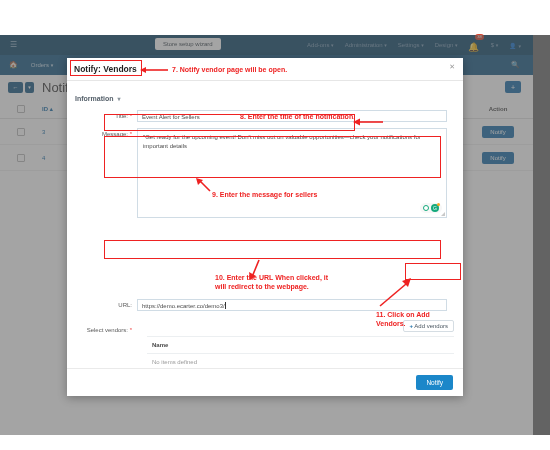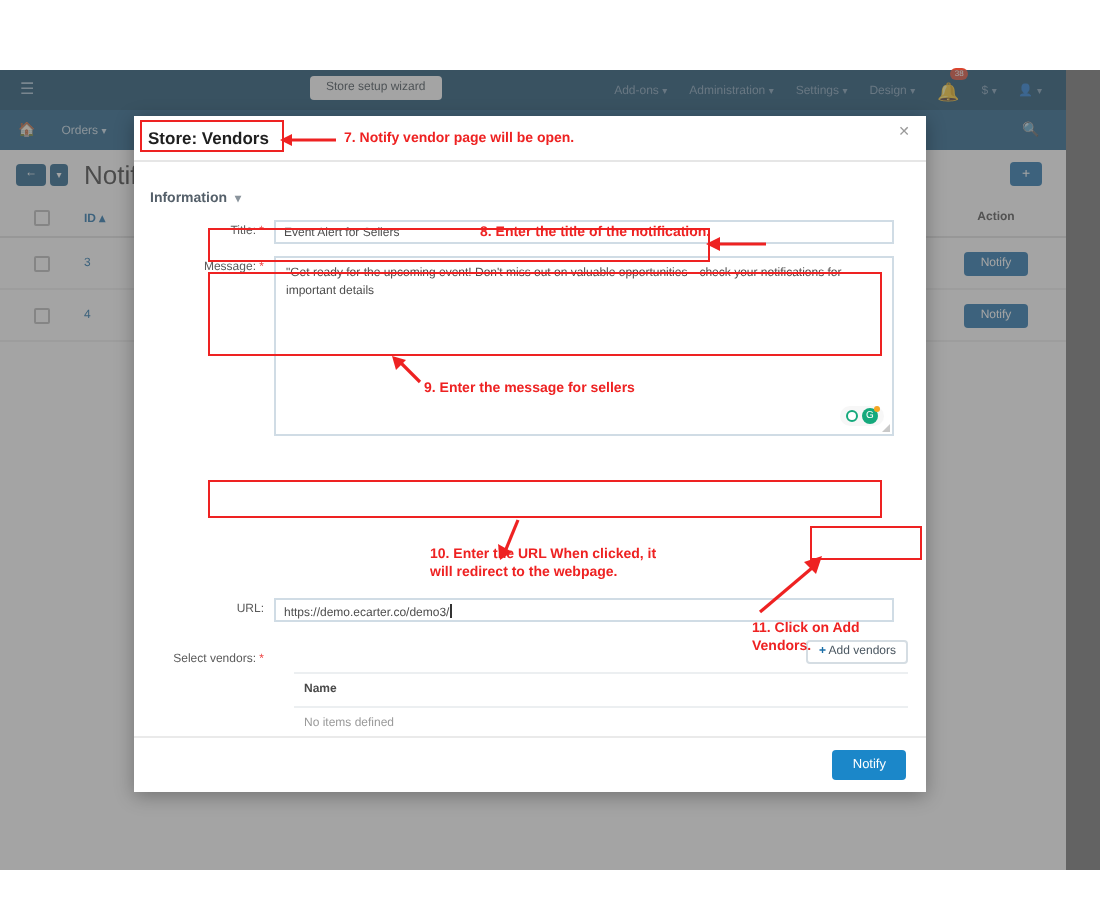--- a/index.html
+++ b/index.html
@@ -524,21 +524,21 @@
     </div>
 
     <div class="bg-right-strip"></div>
   </div>
 
   <div id="dim"></div>
 
   <div class="wizard-pill">Store setup wizard</div>
 
   <div id="modal">
-    <div class="modal-title">Store: Vendors</div>
+    <div class="modal-title">Notify: Vendors</div>
     <div class="modal-close">✕</div>
     <div class="modal-divider"></div>
 
     <div class="info-section">
       <span>Information</span>
       <span class="info-caret">▾</span>
     </div>
 
     <div class="field-row" id="title-row">
       <div class="field-label">

